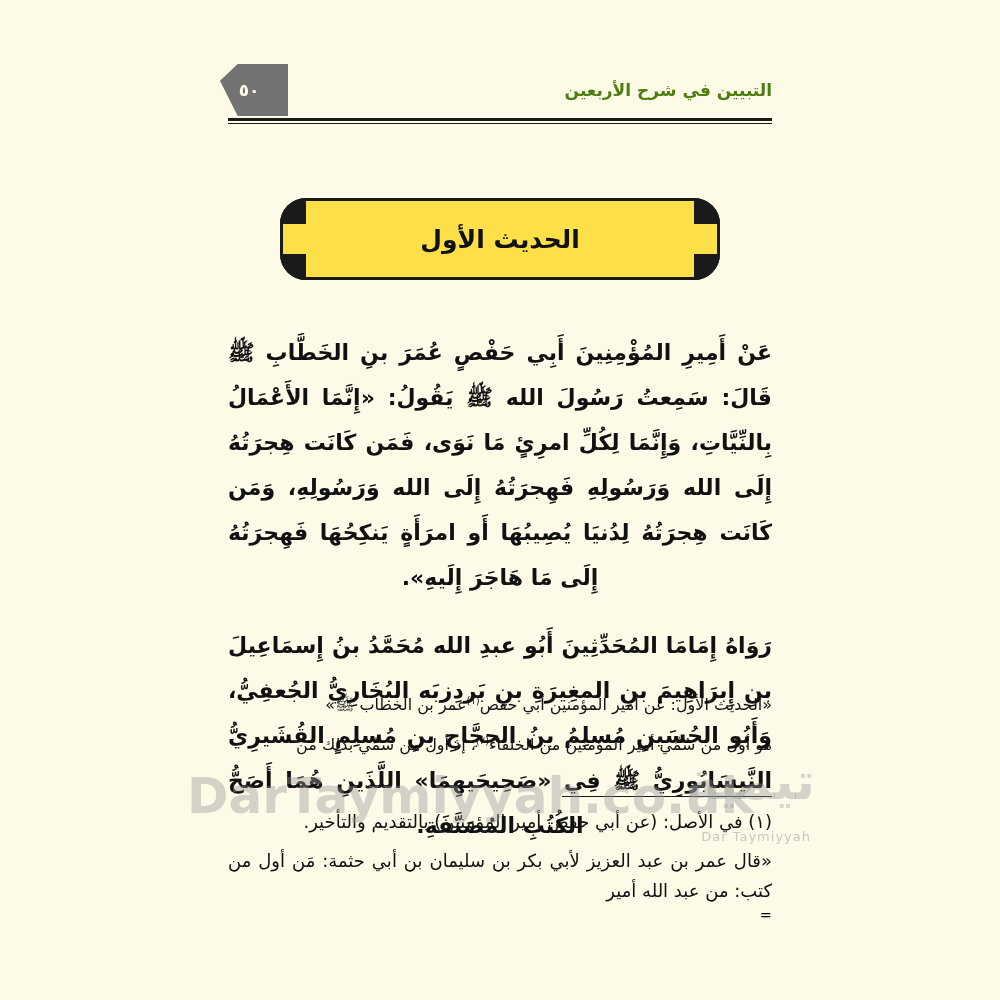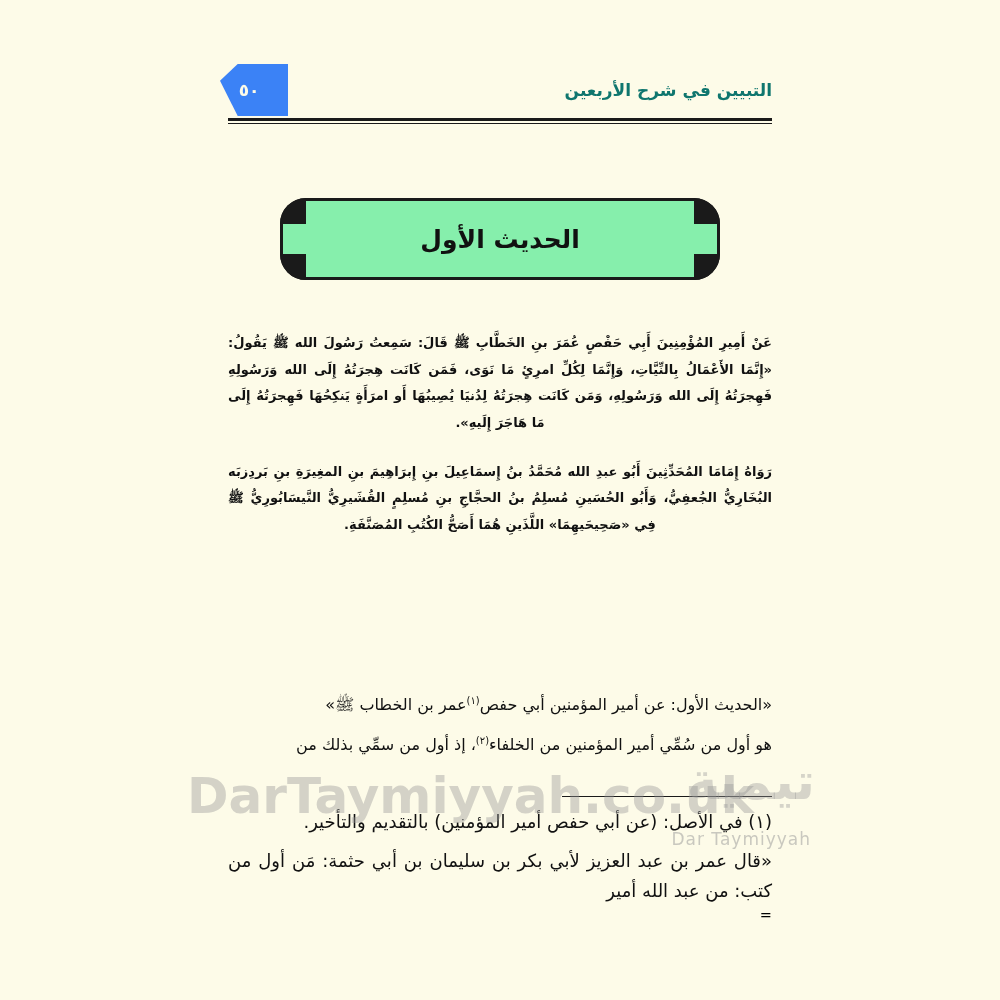--- a/index.html
+++ b/index.html
@@ -46,30 +46,30 @@
     height: 1px;
     background: #1a1a1a;
   }
   .header-title {
     position: absolute;
     top: 2px;
     right: 0;
     font-family: "DejaVu Sans", sans-serif;
     font-size: 17px;
     font-weight: bold;
-    color: #0f766e;
+    color: #4d7c0f;
     white-space: nowrap;
   }
   .page-number-badge {
     position: absolute;
     top: -14px;
     left: -8px;
     width: 68px;
     height: 52px;
-    background: #3b82f6;
+    background: #737373;
     clip-path: polygon(0% 32%, 26% 0%, 100% 0%, 100% 100%, 26% 100%);
     display: flex;
     align-items: center;
     justify-content: center;
   }
   .page-number-badge span {
     color: #fdfbe8;
     font-size: 17px;
     font-weight: bold;
     padding-right: 10px;
@@ -77,21 +77,21 @@
   }
   
   .title-box {
     position: absolute;
     top: 198px;
     right: 280px;
     left: 280px;
     height: 82px;
     border: 3px solid #1a1a1a;
     border-radius: 26px;
-    background: #86efac;
+    background: #fde047;
     display: flex;
     align-items: center;
     justify-content: center;
     box-sizing: border-box;
     text-align: right;
   }
   .title-box:before,
   .title-box:after {
     content: "";
     position: absolute;
@@ -121,21 +121,21 @@
   }
   
   .body-area {
     position: absolute;
     top: 330px;
     right: 228px;
     left: 228px;
   }
   p.matn {
     margin: 0 0 22px 0;
-    font-size: 13px;
+    font-size: 22px;
     line-height: 2.05;
     color: #111;
     text-align: justify;
     text-align-last: center;
     font-weight: bold;
   }
   p.matn.indent-block {
     text-align: justify;
   }
   
@@ -200,21 +200,21 @@
     top: 10px;
     font-size: 52px;
     font-weight: bold;
     color: rgba(150,150,150,0.38);
     line-height: 1;
   }
   .wm-sub {
     position: absolute;
     right: 14px;
     top: 84px;
-    font-size: 17px;
+    font-size: 13px;
     letter-spacing: 1px;
     color: rgba(150,150,150,0.5);
     direction: ltr;
   }
   .wm-text {
     position: absolute;
     left: 12px;
     top: 22px;
     font-size: 50px;
     font-weight: bold;

